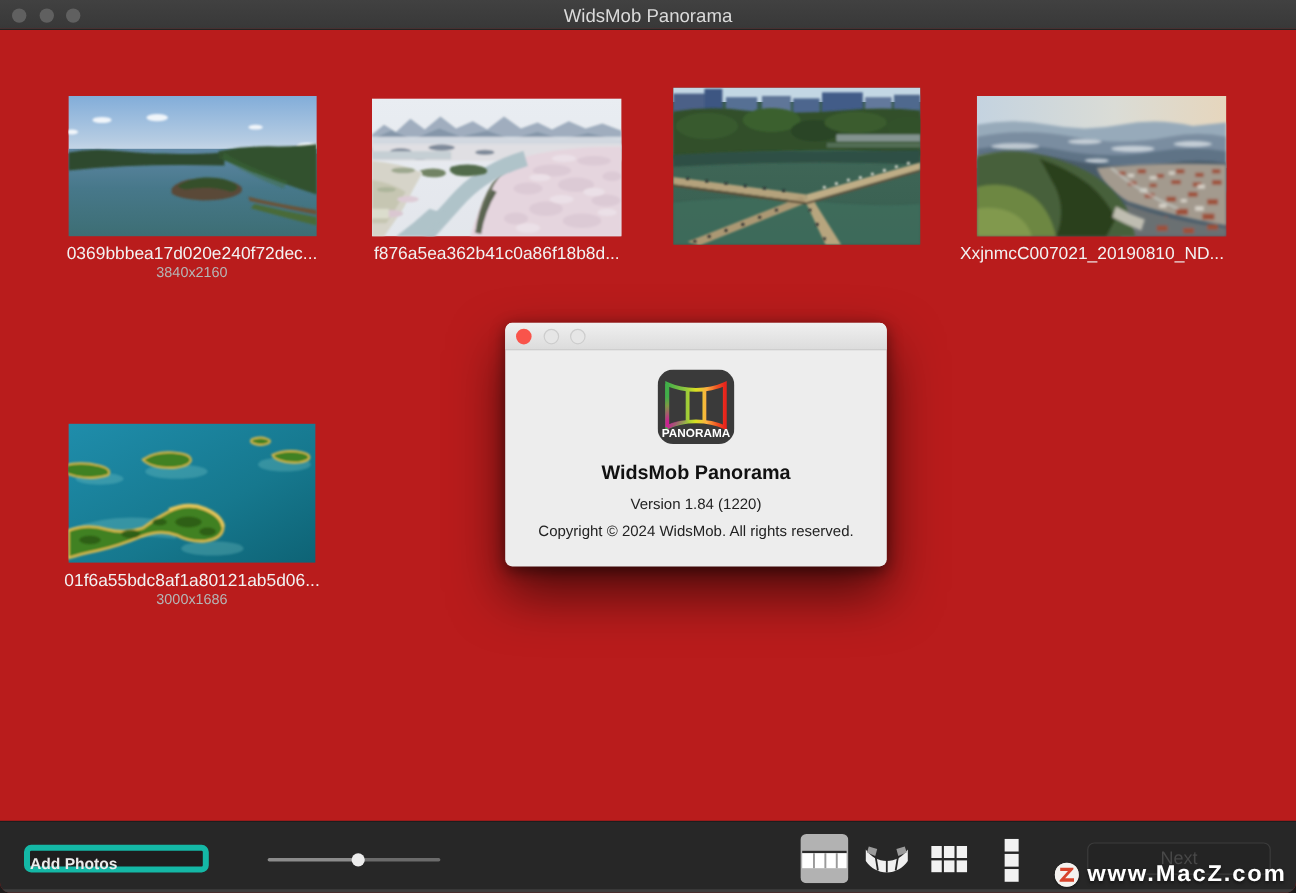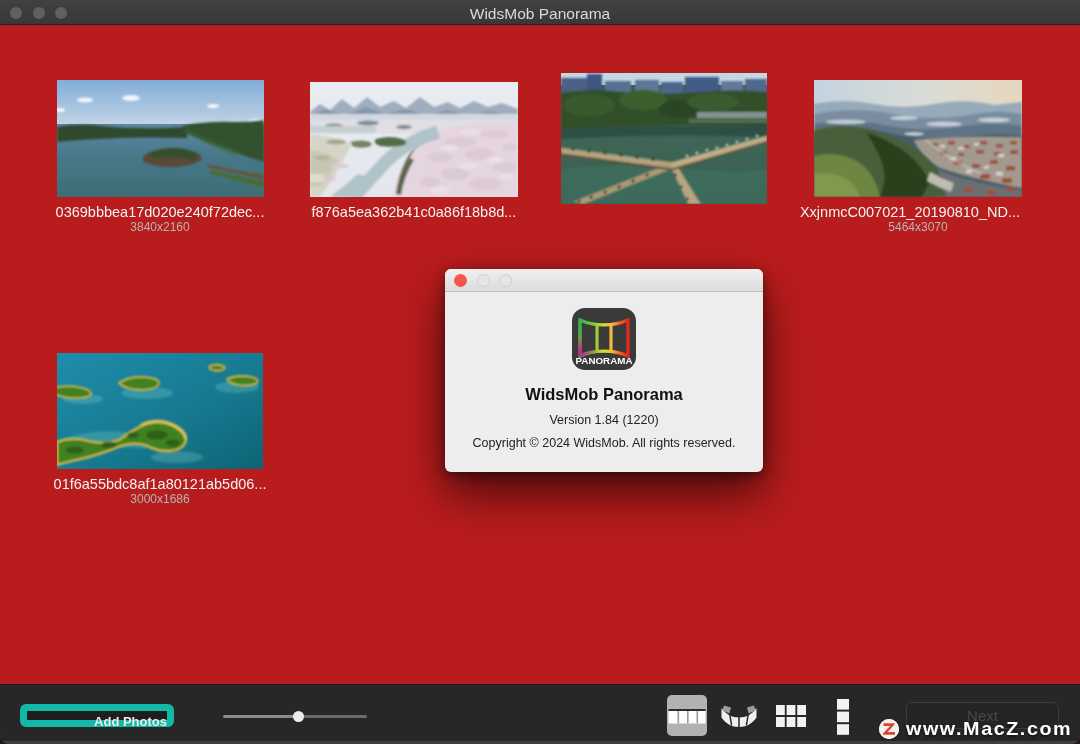--- a/index.html
+++ b/index.html
@@ -23,43 +23,43 @@
   .thumb { position:absolute; }
   .thumb svg { display:block; }
   .cap1 { position:absolute; width:260px; text-align:center; font-size:14.5px;
     color:#f2f2f2; }
   .cap2 { position:absolute; width:260px; text-align:center; font-size:12px;
     color:#b5b5b5; }
 
   
   #dialog { left:421px; top:269px; width:318px; height:203px;
     background:#ededed; border-radius:6px;
-    box-shadow:0 22px 45px rgba(0,0,0,.6), 0 3px 12px rgba(0,0,0,.45);margin-left:24px; }
+    box-shadow:0 22px 45px rgba(0,0,0,.6), 0 3px 12px rgba(0,0,0,.45); }
   #dlg-bar { position:absolute; left:0; top:0; width:318px; height:23px;
     background:linear-gradient(#f0f0f0,#dcdcdc);
     border-bottom:1px solid #bcbcbc; border-radius:6px 6px 0 0; }
   #dlg-bar .dl { position:absolute; top:5px; width:13px; height:13px;
     border-radius:50%; }
   #dlg-red { left:9px; background:#f9544b; }
   #dlg-g1 { left:32px; background:#e6e6e6; border:1px solid #cdcdcd; }
   #dlg-g2 { left:54px; background:#e6e6e6; border:1px solid #cdcdcd; }
   #dlg-title { left:127px; top:39px; }
   #dlg-name { left:0; top:116px; width:318px; text-align:center;
     font-size:16.5px; font-weight:bold; color:#111; }
   #dlg-ver { left:0; top:143.5px; width:318px; text-align:center;
     font-size:12.5px; color:#222; }
   #dlg-copy { left:0; top:167px; width:318px; text-align:center;
     font-size:12.5px; color:#222; }
 
   
   #botline { left:0; top:684px; width:1080px; height:1px; background:#1d1d1d; }
   #botbar { left:0; top:685px; width:1080px; height:59px; background:#272727; }
   #addbtn { left:20px; top:704px; width:154px; height:23px; background:#1e1e1e;
-    border:7px solid #14b8a6; border-radius:6px; color:#ececec; font-size:13px;
-    font-weight:bold; text-align:right; line-height:22px; }
+    border:5px solid #14b8a6; border-radius:6px; color:#ececec; font-size:13px;
+    font-weight:bold; text-align:left; line-height:22px; }
   #slider-track-l { left:223px; top:715px; width:75px; height:3px;
     background:#8c8c8c; border-radius:2px; }
   #slider-track-r { left:298px; top:715px; width:69px; height:3px;
     background:#6b6b6b; border-radius:2px; }
   #slider-thumb { left:293px; top:711px; width:11px; height:11px;
     border-radius:50%; background:#ececec; }
   #nextbtn { left:906px; top:702px; width:153px; height:27px; background:#242424;
     border:1px solid #3c3c3c; border-radius:6px; color:#484848; font-size:15px;
     text-align:center; line-height:25px; }
 
@@ -338,21 +338,20 @@
       <g filter="url(#b4)">
         <path d="M0,50 Q28,42 58,50 Q88,58 106,72 Q122,85 128,100 L132,117 L0,117 Z" fill="#47613a"></path>
         <path d="M52,52 Q76,60 94,74 Q108,86 116,102 L108,117 L66,117 Q76,92 62,70 Q56,58 52,52 Z" fill="#2c401f"></path>
         <path d="M0,76 Q24,70 44,82 Q60,92 66,117 L0,117 Z" fill="#6d8743"></path>
         <path d="M0,94 Q18,91 32,99 Q42,105 46,117 L0,117 Z" fill="#81994d"></path>
         <path d="M116,92 q12,7 24,11 l-3,9 q-13,-5 -24,-11 Z" fill="#bfbdb1"></path>
       </g>
     </svg>
   </div>
   <div class="cap1" style="left:780px; top:204px;">XxjnmcC007021_20190810_ND...</div>
-  <div class="cap2" style="left:788px; top:220px;">5464x3070</div>
 
   <div class="thumb" style="left:57px; top:353px;">
     <svg width="206" height="116" viewBox="0 0 206 116">
       <defs>
         <linearGradient id="p5w" x1="0" y1="0" x2="1" y2="1">
           <stop offset="0" stop-color="#1f8dab"></stop>
             <stop offset="0.6" stop-color="#16788e"></stop>
             <stop offset="1" stop-color="#0e6375"></stop>
         </linearGradient>
         <filter id="b5" x="-20%" y="-20%" width="140%" height="140%">

